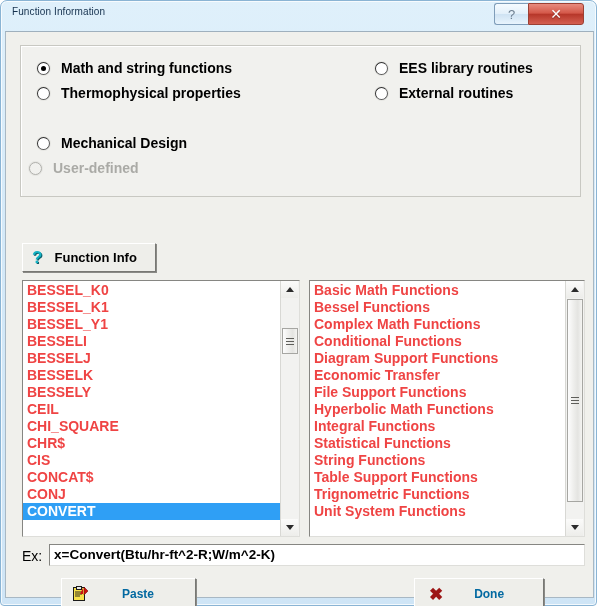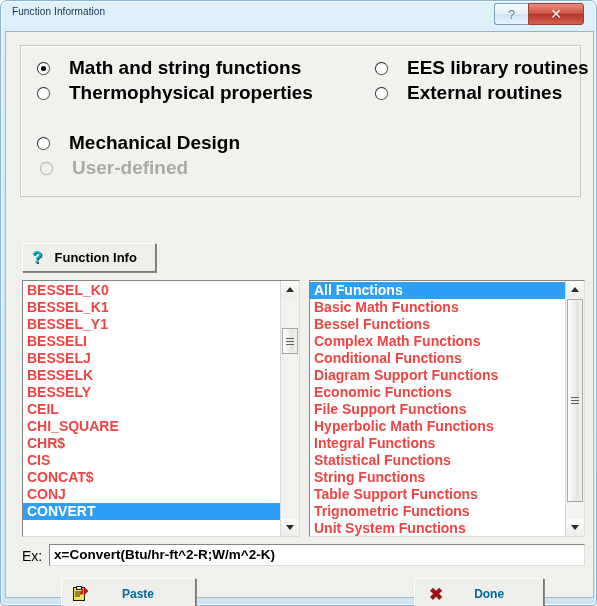--- a/index.html
+++ b/index.html
@@ -115,22 +115,22 @@
     left: 3px; top: 3px;
     width: 5px; height: 5px;
     border-radius: 50%;
     background: #000000;
   }
   .radio-mark.disabled {
     border-color: #b0b0ac;
     background: #f1f1ee;
   }
   .radio-label {
-    margin-left: 19px;
-    font-size: 19px;
+    margin-left: 11px;
+    font-size: 14px;
     font-weight: bold;
     color: #000000;
   }
   .radio-label.disabled { color: #aaaaa6; }
 
   
   #function-info-btn {
     position: absolute;
     left: 16px; top: 211px;
     width: 134px; height: 29px;
@@ -341,21 +341,21 @@
         <span class="radio-label">Math and string functions</span>
       </div>
       <div class="radio-row" style="left:16px; top:38px;">
         <span class="radio-mark"></span>
         <span class="radio-label">Thermophysical properties</span>
       </div>
       <div class="radio-row" style="left:16px; top:88px;">
         <span class="radio-mark"></span>
         <span class="radio-label">Mechanical Design</span>
       </div>
-      <div class="radio-row" style="left:19px; top:113px;">
+      <div class="radio-row" style="left:8px; top:113px;">
         <span class="radio-mark disabled"></span>
         <span class="radio-label disabled">User-defined</span>
       </div>
 
       <div class="radio-row" style="left:354px; top:13px;">
         <span class="radio-mark"></span>
         <span class="radio-label">EES library routines</span>
       </div>
       <div class="radio-row" style="left:354px; top:38px;">
         <span class="radio-mark"></span>
@@ -398,27 +398,26 @@
             </span>
         </div>
         <div class="sb-btn sb-down">
           <span class="arrow down"></span>
         </div>
       </div>
     </div>
 
     <div class="listbox" id="list-classes">
       <div class="list-inner" id="classes-inner">
-          <div class="list-item selected">All Functions</div>
           <div class="list-item">Basic Math Functions</div>
           <div class="list-item">Bessel Functions</div>
           <div class="list-item">Complex Math Functions</div>
           <div class="list-item">Conditional Functions</div>
           <div class="list-item">Diagram Support Functions</div>
-          <div class="list-item">Economic Functions</div>
+          <div class="list-item">Economic Transfer</div>
           <div class="list-item">File Support Functions</div>
           <div class="list-item">Hyperbolic Math Functions</div>
           <div class="list-item">Integral Functions</div>
           <div class="list-item">Statistical Functions</div>
           <div class="list-item">String Functions</div>
           <div class="list-item">Table Support Functions</div>
           <div class="list-item">Trignometric Functions</div>
           <div class="list-item">Unit System Functions</div>
         </div>
       <div class="scrollbar">

